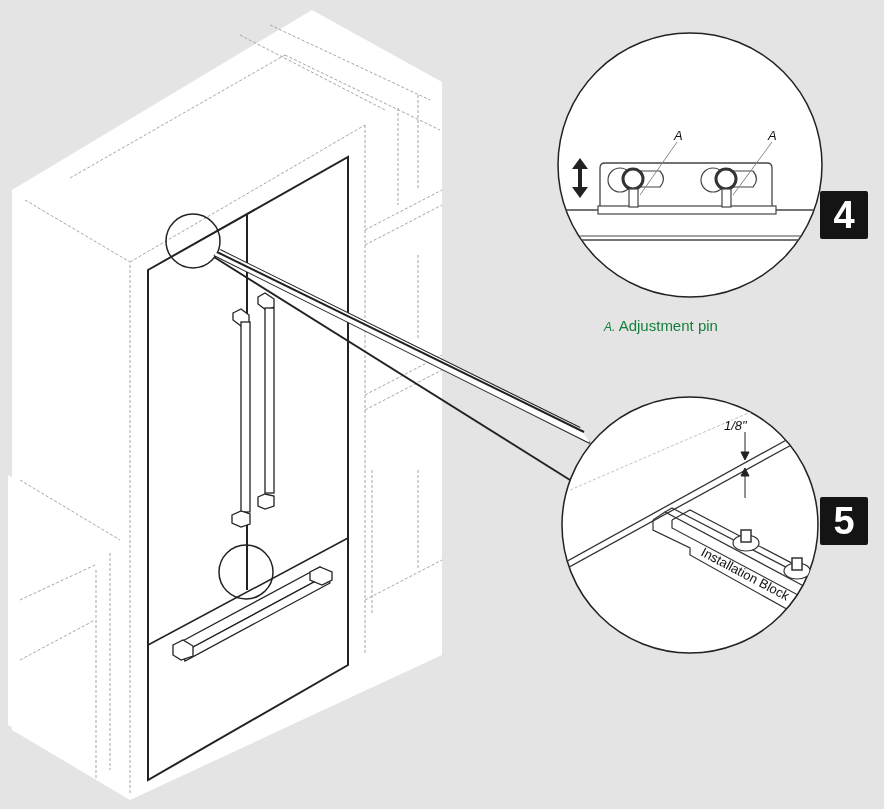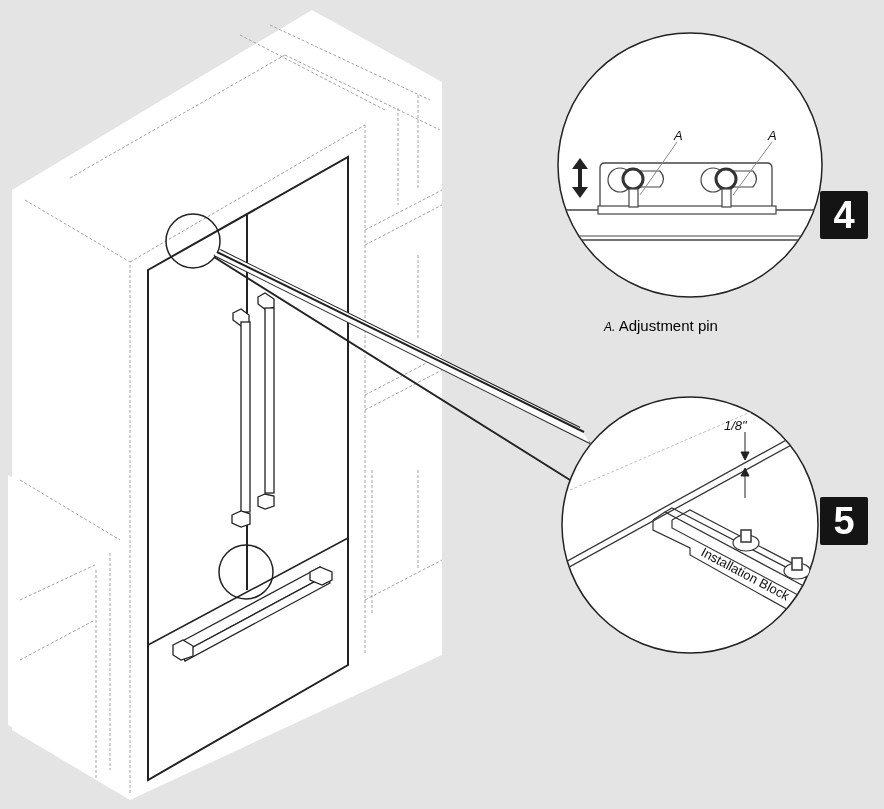--- a/index.html
+++ b/index.html
@@ -21,21 +21,21 @@
       font-size: 38px;
       line-height: 48px;
       text-align: center;
       border-radius: 2px;
     }
     #badge-4 { left: 820px; top: 191px; }
     #badge-5 { left: 820px; top: 497px; }
     .caption {
       position: absolute;
       left: 604px; top: 317px;
-      font-size: 15px; color: #000000;
+      font-size: 15px; color: #15803d;
       white-space: nowrap;
     }
     .caption .letter { font-style: italic; font-size: 12px; }
   </style>
 </head>
 <body>
 
 <div id="stage">
   <svg width="884" height="809" viewBox="0 0 884 809" xmlns="http://www.w3.org/2000/svg">
     <defs>

